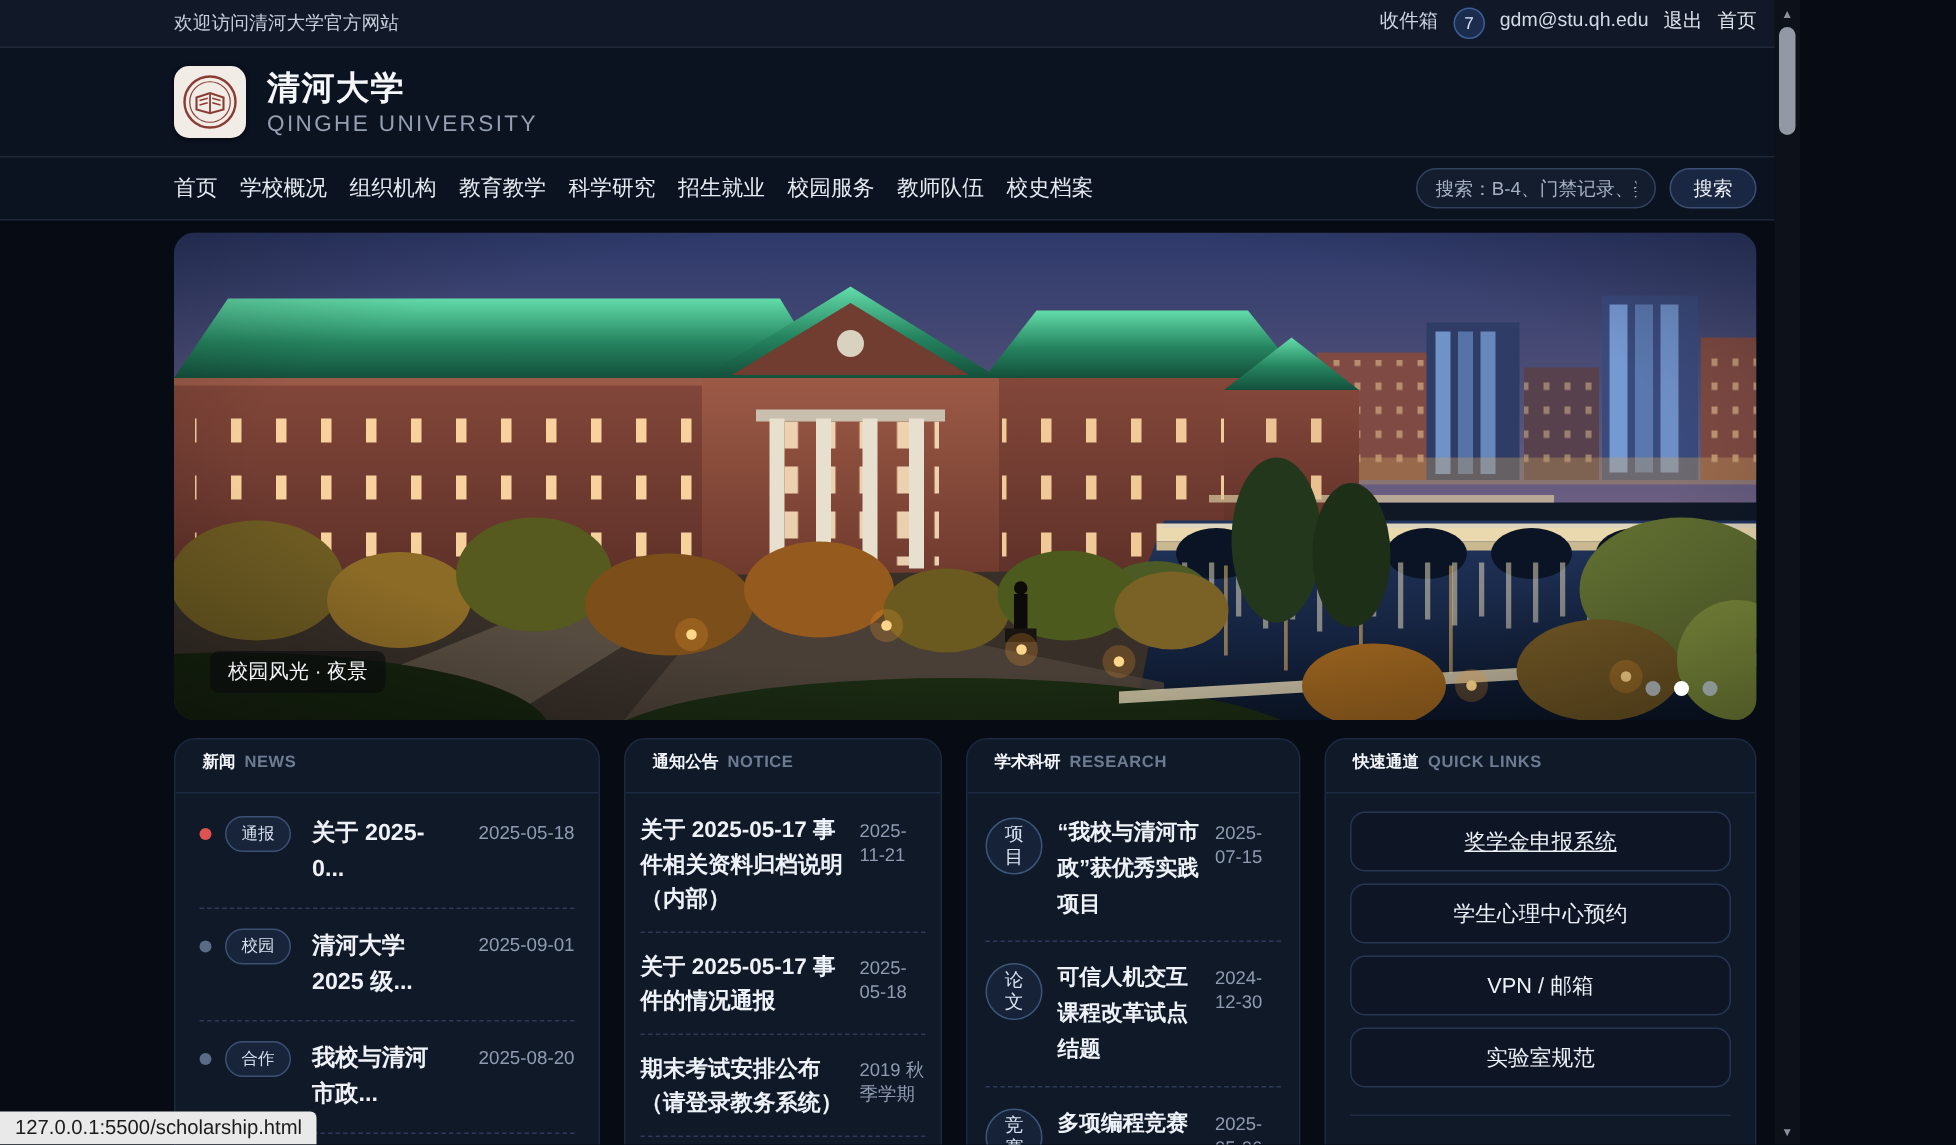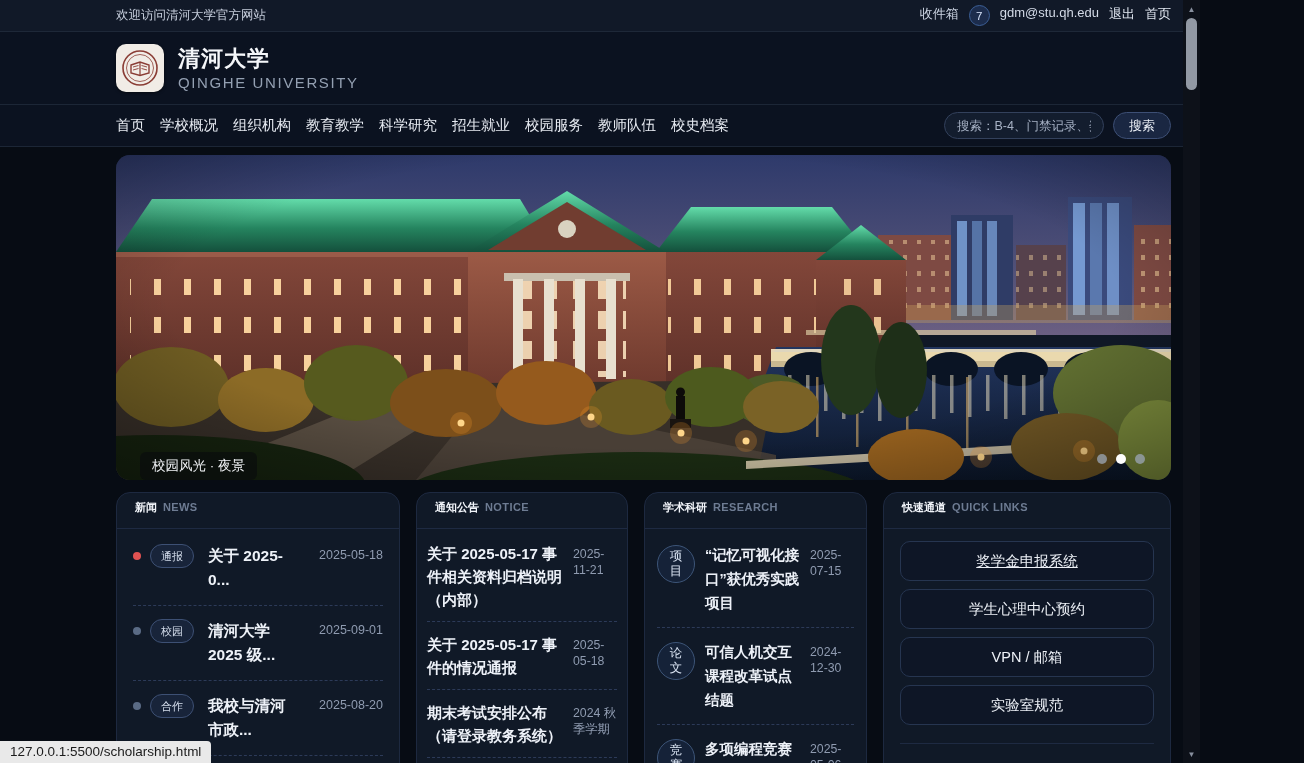--- a/index.html
+++ b/index.html
@@ -41,21 +41,21 @@
                   font-family:"Liberation Sans","DejaVu Sans",sans-serif; }
   .search-input::placeholder { color:#a6b1c4; }
   .search-btn { height:27px; padding:0 15px; border-radius:14px; background:#1a2742; border:1px solid #3d4f75;
                 color:#eef2f8; font-size:13px; cursor:pointer;
                 font-family:"Liberation Sans","DejaVu Sans",sans-serif; }
 
   
   .main { padding-top:8px; }
   .hero { position:relative; height:325px; border-radius:14px; overflow:hidden; background:#101826; }
   .hero svg { position:absolute; inset:0; width:100%; height:100%; display:block; }
-  .hero-caption { position:absolute; left:24px; bottom:0; background:rgba(8,10,14,.6); color:#f2f4f7;
+  .hero-caption { position:absolute; left:24px; bottom:18px; background:rgba(8,10,14,.6); color:#f2f4f7;
                   font-size:13.5px; padding:5px 12px; border-radius:6px; }
   .hero-dots { position:absolute; right:26px; bottom:16px; display:flex; gap:9px; }
   .hero-dot { width:10px; height:10px; border-radius:50%; background:#97a1ae; opacity:.8; cursor:pointer; }
   .hero-dot.active { background:#ffffff; opacity:1; }
 
   
   .cards { margin-top:12px; display:grid; grid-template-columns:284px 212px 223px 288px; gap:16px; align-items:start; }
   .card { background:#101927; border:1px solid #1d2940; border-radius:14px; min-height:370px; overflow:hidden; }
   .card-h { padding:7px 18px 13px; border-bottom:1px solid #1e2a42; font-size:11px; font-weight:bold; }
   .card-h .cn { color:#f2f5fa; }
@@ -385,36 +385,36 @@
           <div class="notice-item">
                 <span class="notice-title">关于 2025-05-17 事件相关资料归档说明（内部）</span>
                 <span class="notice-date">2025-11-21</span>
               </div>
               <div class="notice-item">
                 <span class="notice-title">关于 2025-05-17 事件的情况通报</span>
                 <span class="notice-date">2025-05-18</span>
               </div>
               <div class="notice-item">
                 <span class="notice-title">期末考试安排公布（请登录教务系统）</span>
-                <span class="notice-date">2024 秋季学期</span>
+                <span class="notice-date">2019 秋季学期</span>
               </div>
             </div>
         </div>
 
         <div class="card">
           <div class="card-h">
             <span class="cn">学术科研</span><span class="en">RESEARCH</span>
           </div>
           <div class="research-list">
 
           <div class="research-item">
                 <span class="research-badge">
                   <span>项目</span>
                 </span>
-                <span class="research-title">“记忆可视化接口”获优秀实践项目</span>
+                <span class="research-title">“我校与清河市政”获优秀实践项目</span>
                 <span class="research-date">2025-07-15</span>
               </div>
               <div class="research-item">
                 <span class="research-badge">
                   <span>论文</span>
                 </span>
                 <span class="research-title">可信人机交互课程改革试点结题</span>
                 <span class="research-date">2024-12-30</span>
               </div>
               <div class="research-item">

